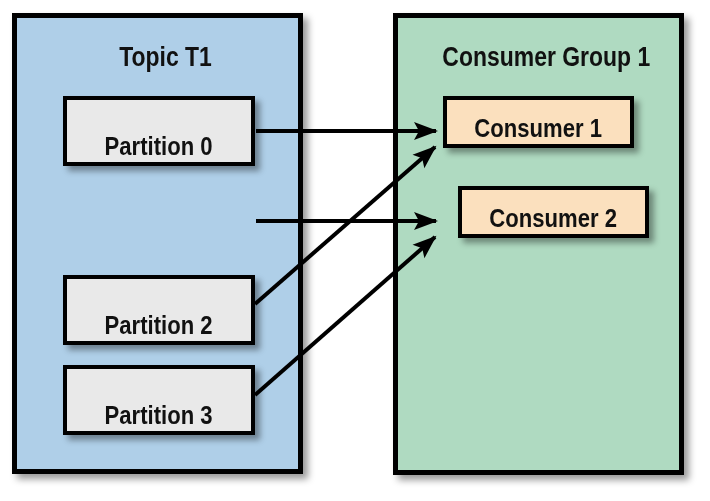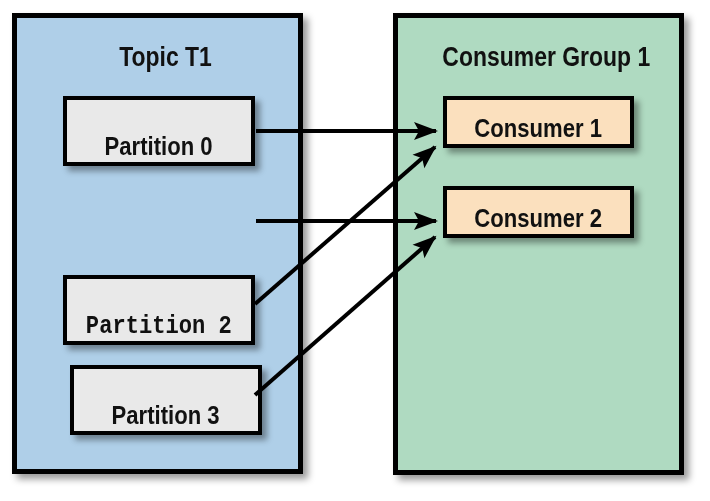--- a/index.html
+++ b/index.html
@@ -51,30 +51,30 @@
     justify-content: center;
   }
   .partition {
     left: 63px;
     width: 192px;
     height: 70px;
     background: #E9E9E9;
   }
   #partition-0 { top: 96px; }
   #partition-1 { top: 186px; }
-  #partition-2 { top: 275px; font-family: Liberation Mono, monospace; }
-  #partition-3 { top: 365px; margin-left: 7px; }
+  #partition-2 { top: 275px; }
+  #partition-3 { top: 365px; }
   .consumer {
     left: 443px;
     width: 191px;
     height: 52px;
     background: #FBE0BE;
   }
   #consumer-1 { top: 96px; }
-  #consumer-2 { top: 186px; }
+  #consumer-2 { top: 186px; margin-left: 15px; }
   .node-label, .title-text {
     display: inline-block;
     transform: scaleX(0.85);
     transform-origin: 50% 50%;
     font-size: 26px;
     font-weight: 700;
     color: #111111;
     white-space: nowrap;
   }
   .title-text { font-size: 27px; }

